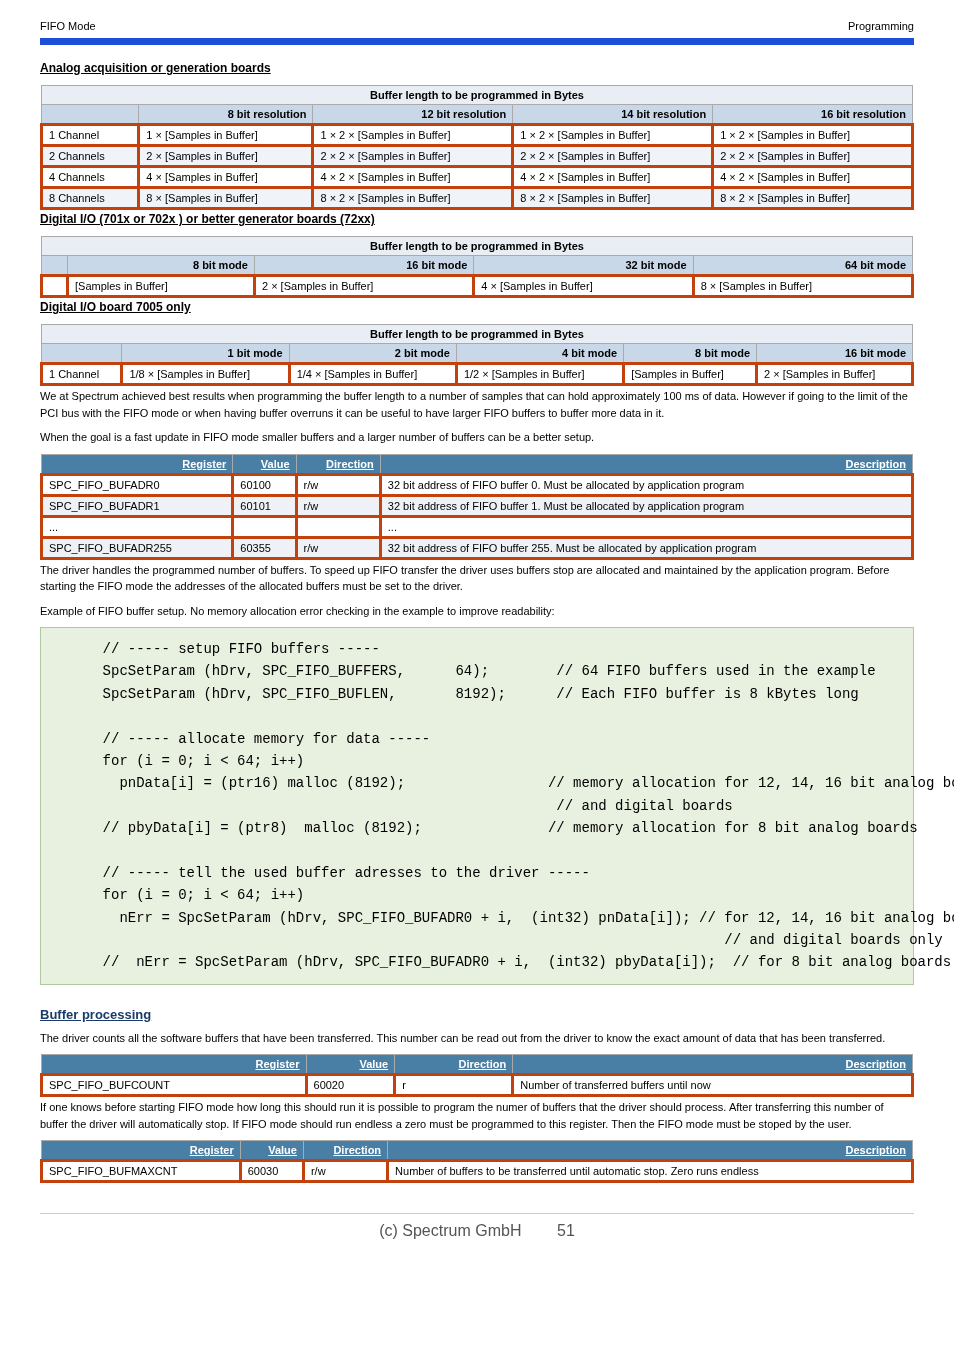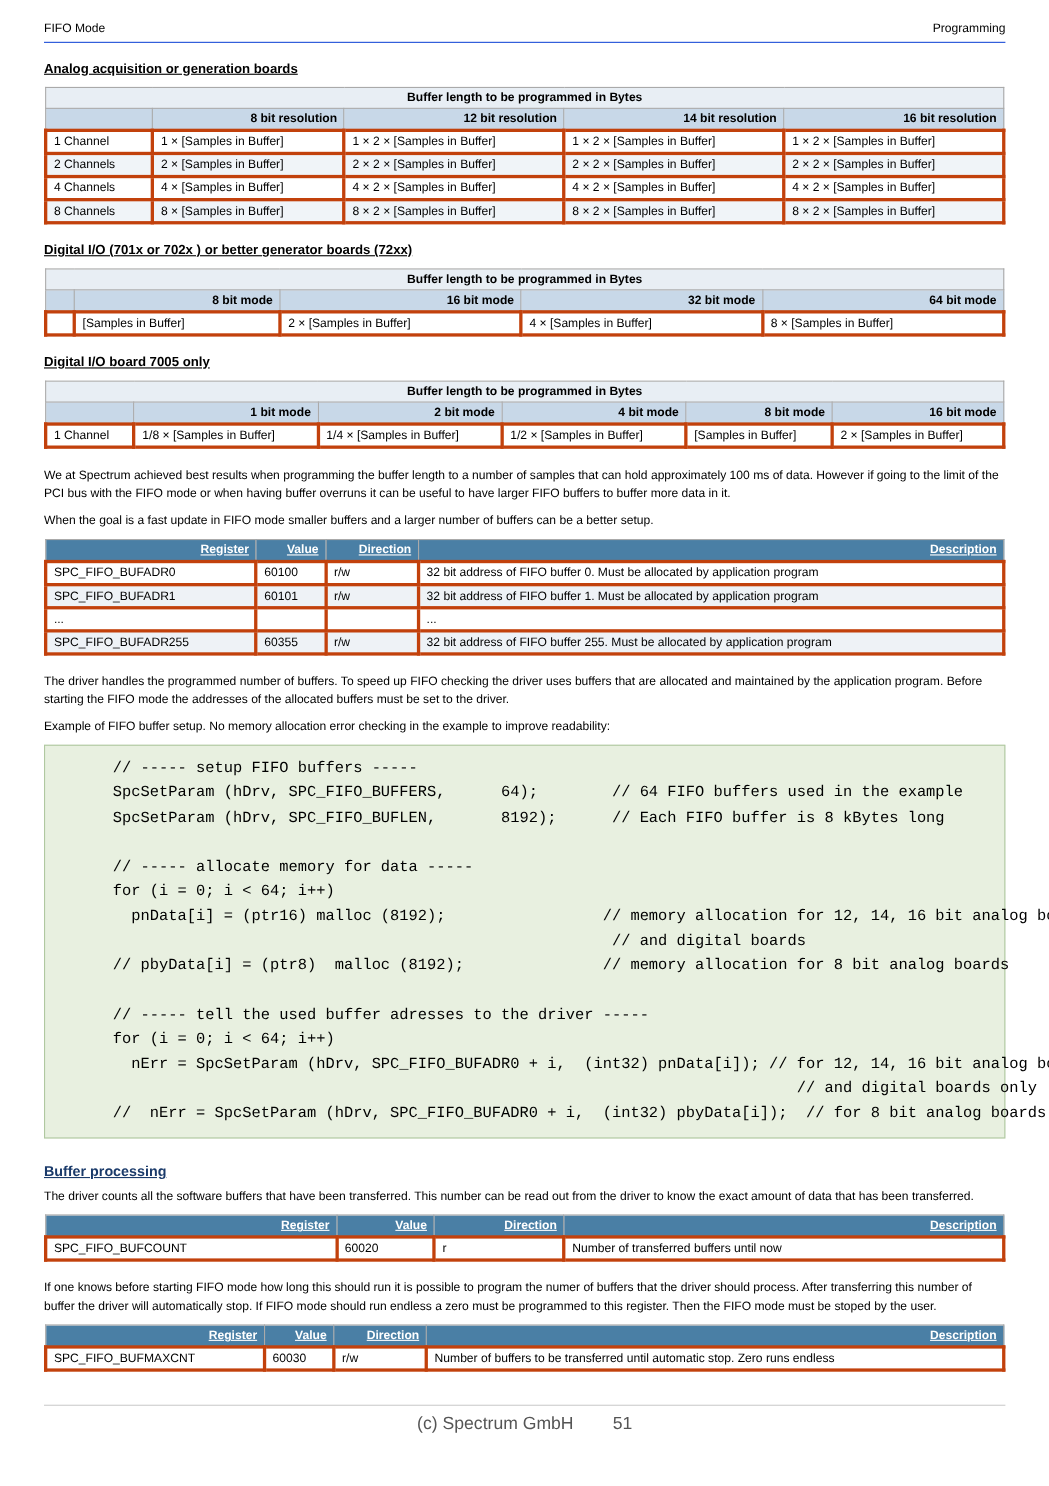--- a/index.html
+++ b/index.html
@@ -8,38 +8,38 @@
       font-size: 11px;
       color: #000;
       background: #fff;
       width: 954px;
       padding: 20px 40px 40px 40px;
     }
     .page-header {
       display: flex;
       justify-content: space-between;
       align-items: center;
-      border-bottom: 1px solid #1d4ed8;
+      border-bottom: 7px solid #1d4ed8;
       padding-bottom: 6px;
       margin-bottom: 16px;
     }
 
     h2 {
       font-size: 12px;
       font-weight: bold;
       text-decoration: underline;
       margin-bottom: 10px;
       margin-top: 2px;
     }
 
     
     table {
       border-collapse: collapse;
       width: 100%;
-      margin-bottom: 16px;
+      margin-bottom: 2px;
       font-size: 11px;
     }
     table th {
       background: #c8d8e8;
       border: 1px solid #aaa;
       padding: 3px 6px;
       font-weight: bold;
       text-align: right;
     }
     table td {
@@ -241,21 +241,21 @@
       </tr>
       <tr>
         <td>SPC_FIFO_BUFADR255</td>
         <td>60355</td>
         <td>r/w</td>
         <td>32 bit address of FIFO buffer 255. Must be allocated by application program</td>
       </tr>
     </tbody>
 </table>
 
-<p>The driver handles the programmed number of buffers. To speed up FIFO checking the driver uses buffers that are allocated and maintained by the application program. Before starting the FIFO mode the addresses of the allocated buffers must be set to the driver.</p>
+<p>The driver handles the programmed number of buffers. To speed up FIFO transfer the driver uses buffers stop are allocated and maintained by the application program. Before starting the FIFO mode the addresses of the allocated buffers must be set to the driver.</p>
 <p>Example of FIFO buffer setup. No memory allocation error checking in the example to improve readability:</p>
 
 <div class="code-block" id="code-block-1">    // ----- setup FIFO buffers -----
     SpcSetParam (hDrv, SPC_FIFO_BUFFERS,      64);        // 64 FIFO buffers used in the example
     SpcSetParam (hDrv, SPC_FIFO_BUFLEN,       8192);      // Each FIFO buffer is 8 kBytes long
 
     // ----- allocate memory for data -----
     for (i = 0; i &lt; 64; i++)
       pnData[i] = (ptr16) malloc (8192);                 // memory allocation for 12, 14, 16 bit analog boards
                                                           // and digital boards

